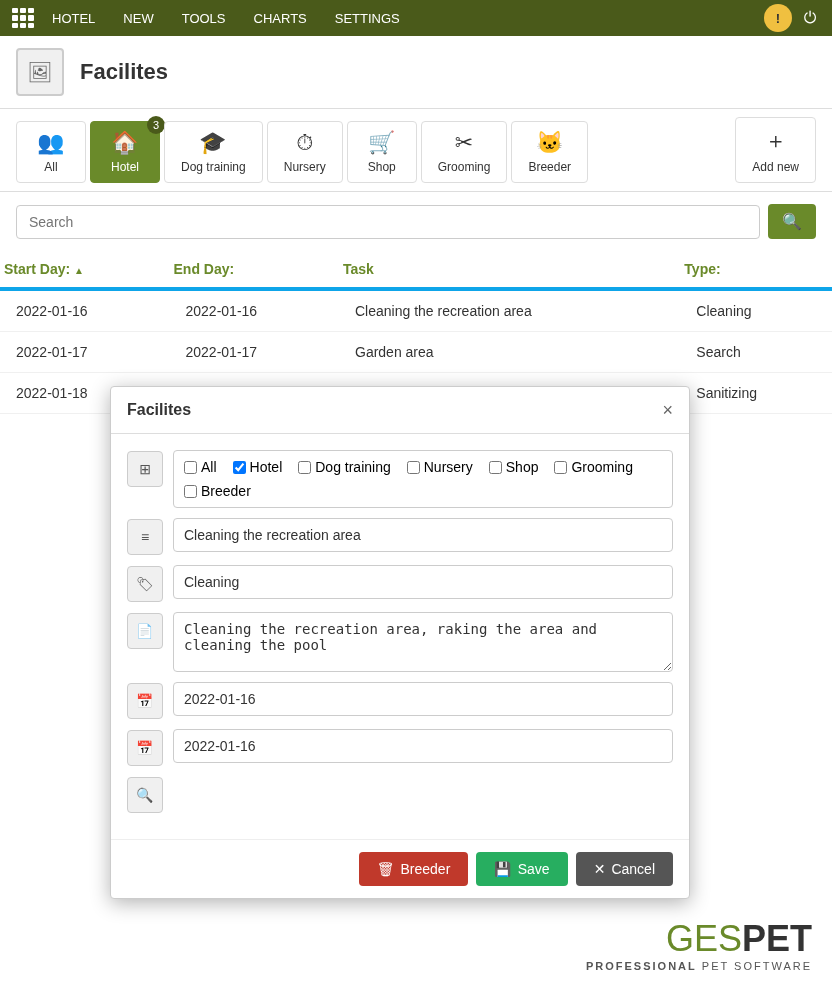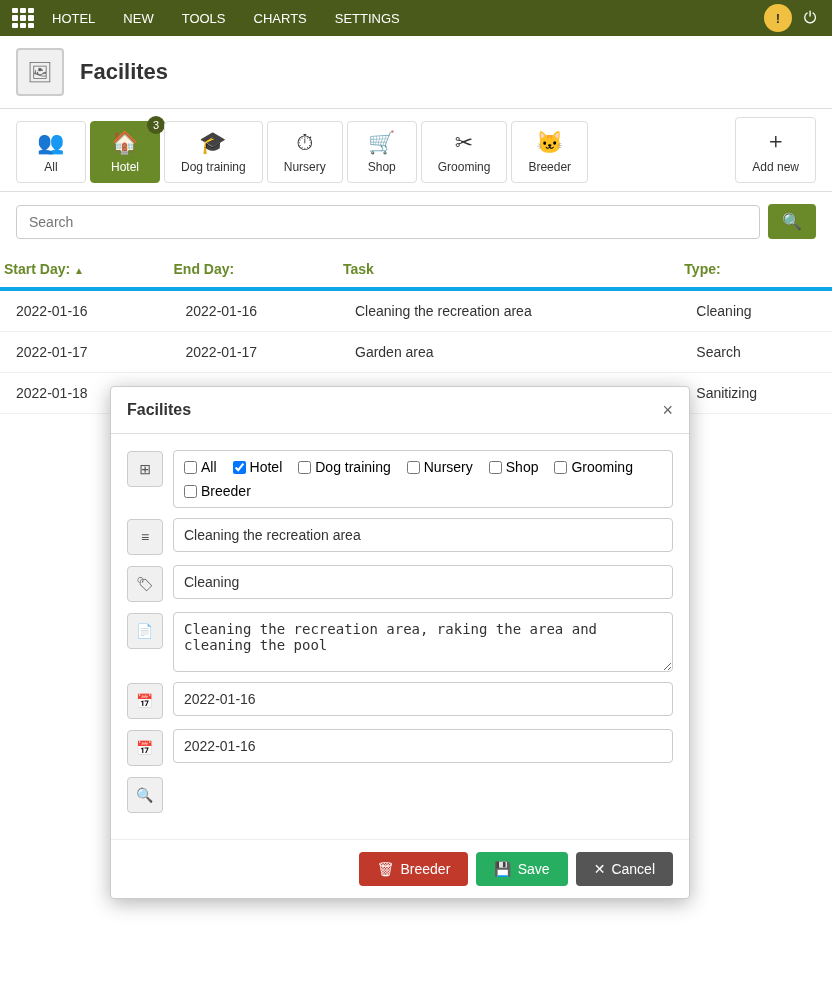--- a/index.html
+++ b/index.html
@@ -387,14 +387,22 @@
         <span>💾</span>
         <span>Save</span>
       </button>
       <button class="btn-cancel">
         <span>✕</span>
         <span>Cancel</span>
       </button>
     </div>
   </div>
 
+  <div class="branding">
+    <div class="branding-text">
+      <span class="branding-ges">GES</span><span class="branding-pet">PET</span>
+    </div>
+    <div class="branding-sub">
+      <b>PROFESSIONAL</b><span> PET SOFTWARE</span>
+    </div>
+  </div>
 
 </div>
 
 </body></html>

